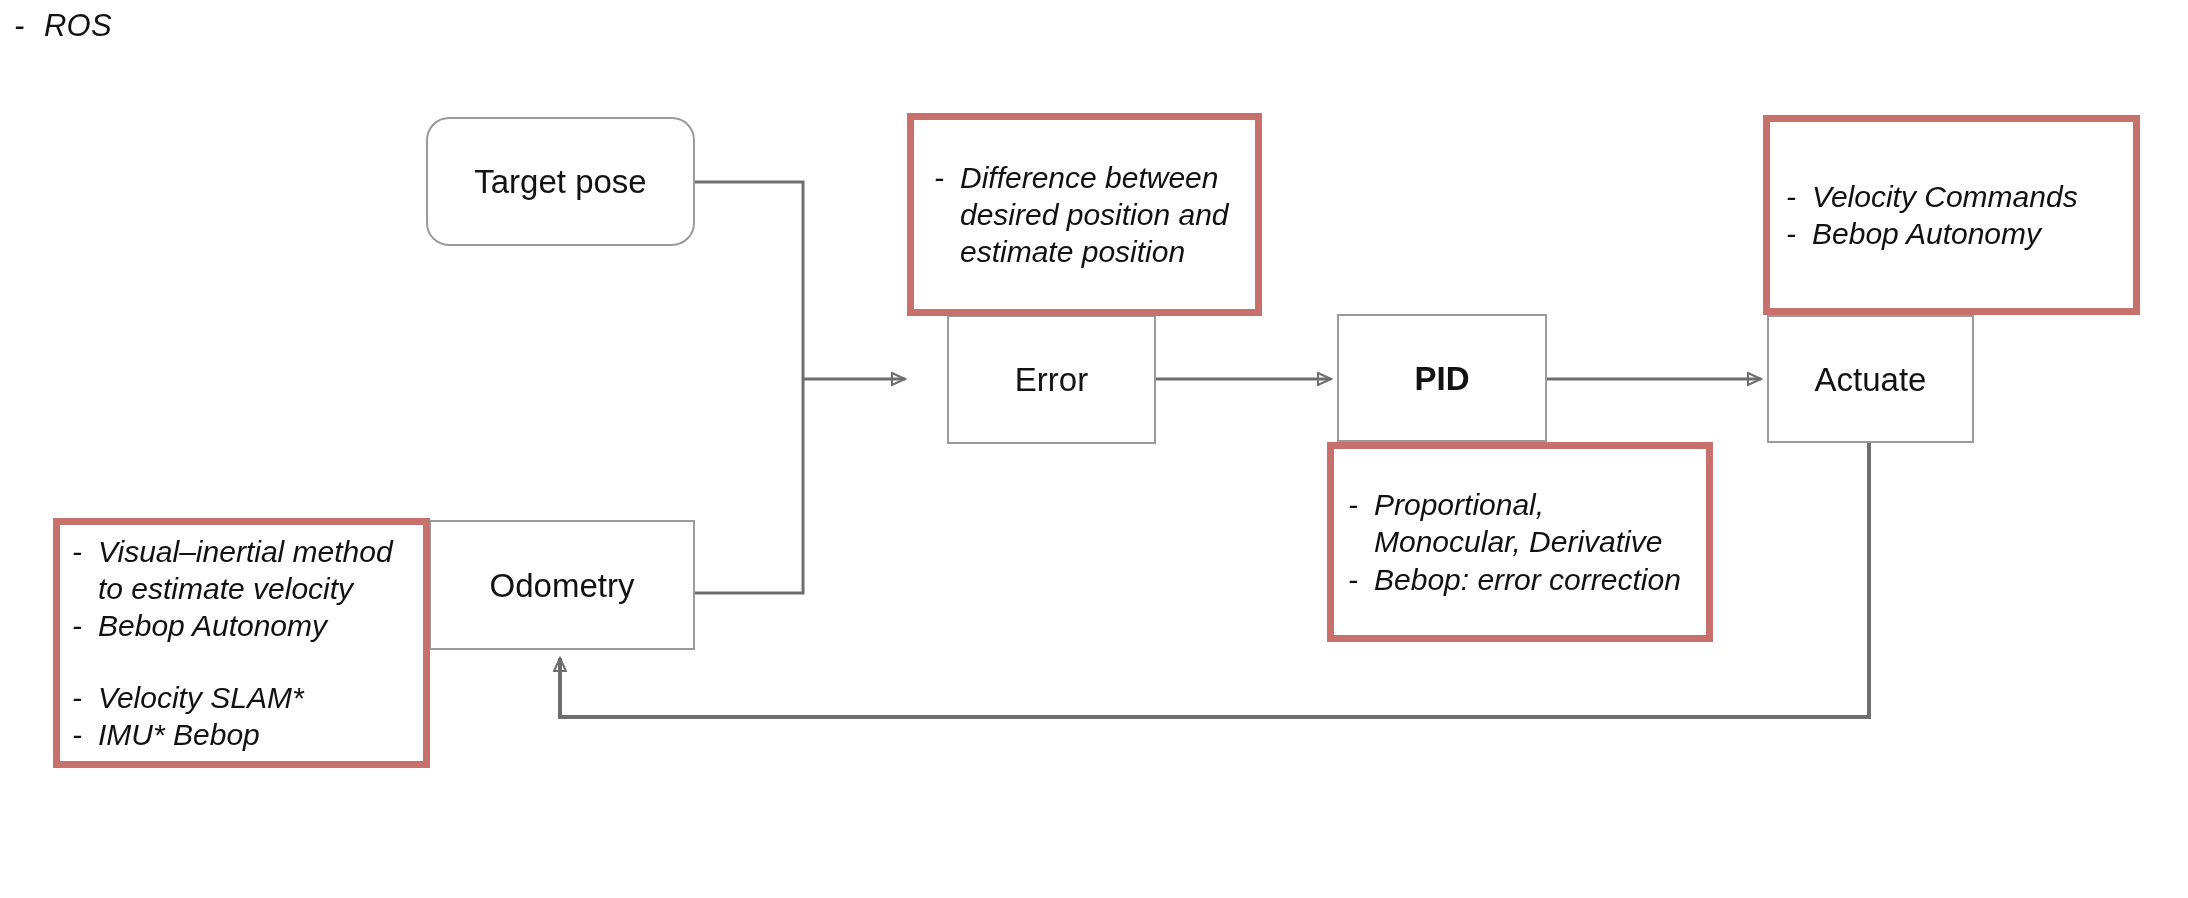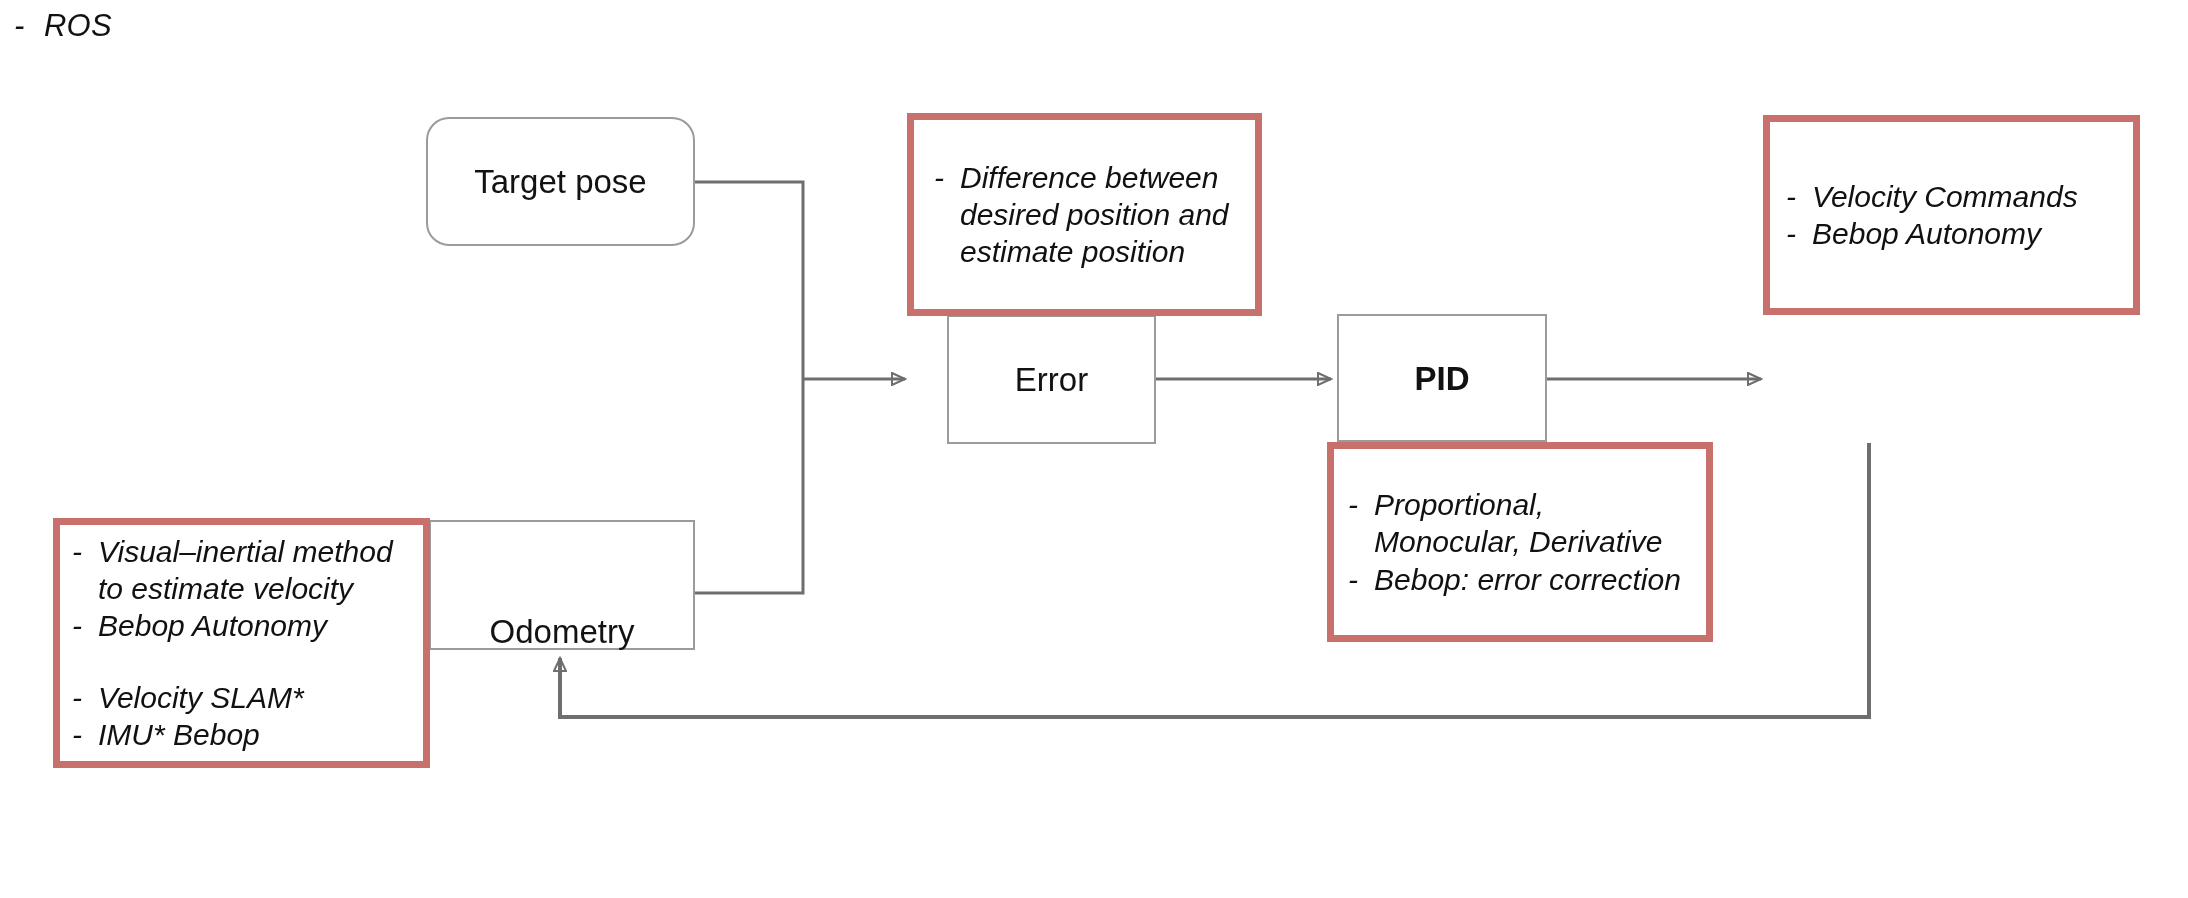--- a/index.html
+++ b/index.html
@@ -134,22 +134,25 @@
   </div>
 
   <div class="node" style="left:911px; top:315px; width:209px; height:129px;margin-left:36px;">
     <span class="node-label">Error</span>
   </div>
 
   <div class="node" style="left:1337px; top:314px; width:210px; height:128px;font-weight:bold;">
     <span class="node-label">PID</span>
   </div>
 
-
-  <div class="node" style="left:429px; top:520px; width:266px; height:130px;align-items:flex-end;">
+  <div class="node" style="left:1767px; top:315px; width:207px; height:128px;">
+    <span class="node-label">Actuate</span>
+  </div>
+
+  <div class="node" style="left:429px; top:520px; width:266px; height:130px;">
     <span class="node-label">Odometry</span>
   </div>
 
   <div class="annot" style="left:907px; top:113px; width:355px; height:203px; padding:0 20px;">
     <ul>
       <li>
         <span class="dash">-</span>
         <span class="txt">Difference between desired position and estimate position</span>
       </li>
     </ul>

